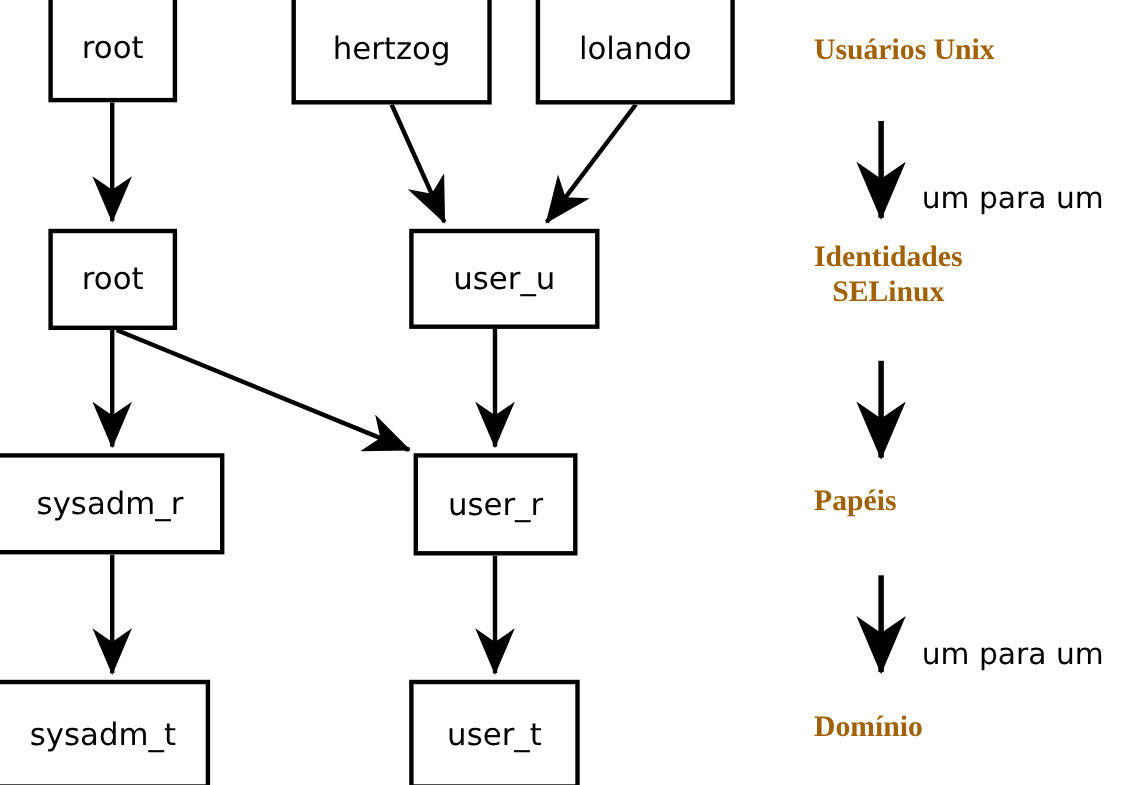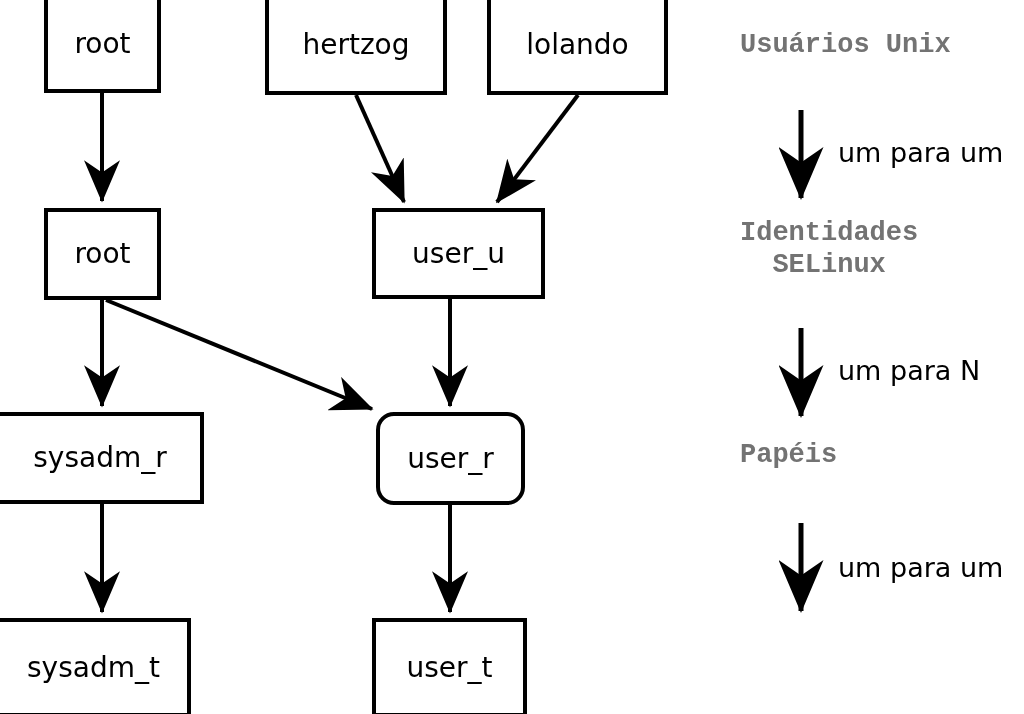--- a/index.html
+++ b/index.html
@@ -32,35 +32,36 @@
     align-items: center;
     justify-content: center;
     color: #000000;
     font-family: "DejaVu Sans", sans-serif;
     font-size: 28px;
     line-height: 1;
     white-space: nowrap;
   }
   .legend-label {
     position: absolute;
-    color: #737373;
-    font-family: Liberation Mono, monospace;
+    color: #a16207;
+    font-family: Liberation Serif, serif;
     font-size: 27px;
     font-weight: bold;
     line-height: 1.18;
     white-space: pre-line;
   }
   .edge-label {
     position: absolute;
     color: #000000;
     font-family: "DejaVu Sans", sans-serif;
     font-size: 27px;
     font-weight: normal;
     line-height: 1;
     white-space: nowrap;
+    margin-top: 28px;
   }
 </style>
 </head>
 <body>
 
 <div id="canvas">
 
   <svg class="layer" viewBox="0 0 1024 714">
     <defs>
 
@@ -92,33 +93,33 @@
   <div class="node-box" style="left:265px; top:-6px; width:182px; height:101px;">hertzog</div>
 
   <div class="node-box" style="left:487px; top:-6px; width:181px; height:101px;">lolando</div>
 
   <div class="node-box" style="left:44px; top:208px; width:117px; height:92px;">root</div>
 
   <div class="node-box" style="left:372px; top:208px; width:173px; height:91px;">user_u</div>
 
   <div class="node-box" style="left:-4px; top:412px; width:208px; height:92px;">sysadm_r</div>
 
-  <div class="node-box" style="left:376px; top:412px; width:149px; height:93px;border-radius:18px;">user_r</div>
+  <div class="node-box" style="left:376px; top:412px; width:149px; height:93px;">user_r</div>
 
   <div class="node-box" style="left:-4px; top:618px; width:195px; height:99px;">sysadm_t</div>
 
   <div class="node-box" style="left:372px; top:618px; width:155px; height:99px;">user_t</div>
 
   <div class="legend-label" style="left:740px; top:30px;">Usuários Unix</div>
 
   <div class="legend-label" style="left:740px; top:440px;">Papéis</div>
 
   <div class="legend-label" style="left:740px; top:218px;">Identidades
 SELinux</div>
 
+  <div class="legend-label" style="left:740px; top:645px;">Domínio</div>
 
   <div class="edge-label" style="left:838px; top:139px;">um para um</div>
 
-  <div class="edge-label" style="left:838px; top:357px;">um para N</div>
 
   <div class="edge-label" style="left:838px; top:554px;">um para um</div>
 
 </div>
 
 </body></html>

